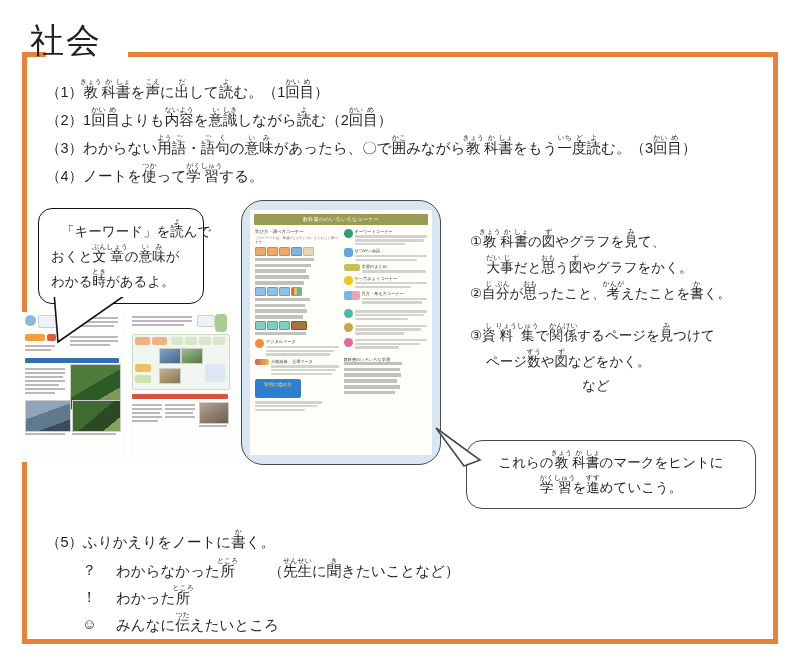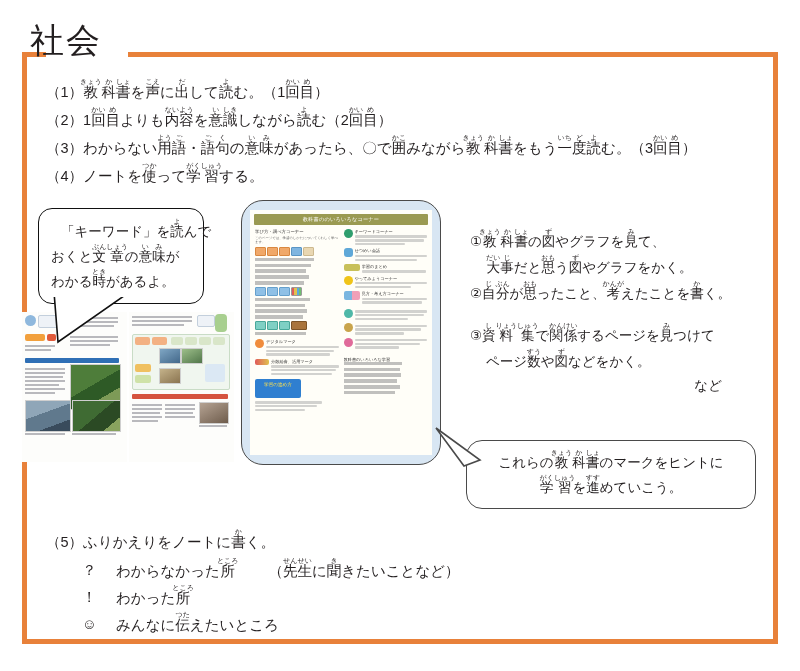--- a/index.html
+++ b/index.html
@@ -220,21 +220,21 @@
     top: 228px;
     width: 300px;
   }
   .note-line {
     font-size: 13.5px;
     line-height: 24px;
     white-space: nowrap;
   }
   .note-line.ind { padding-left: 16px; }
   .note-line.spacer { height: 16px; line-height: 16px; }
-  .note-line.tail-right { text-align: right; padding-right: 48px; }
+  .note-line.tail-right { text-align: center; padding-right: 48px; }
 
   
   #bubble-marks {
     position: absolute;
     left: 466px;
     top: 440px;
     width: 290px;
     border: 1.6px solid #4a4a4a;
     border-radius: 16px;
     background: #fff;

